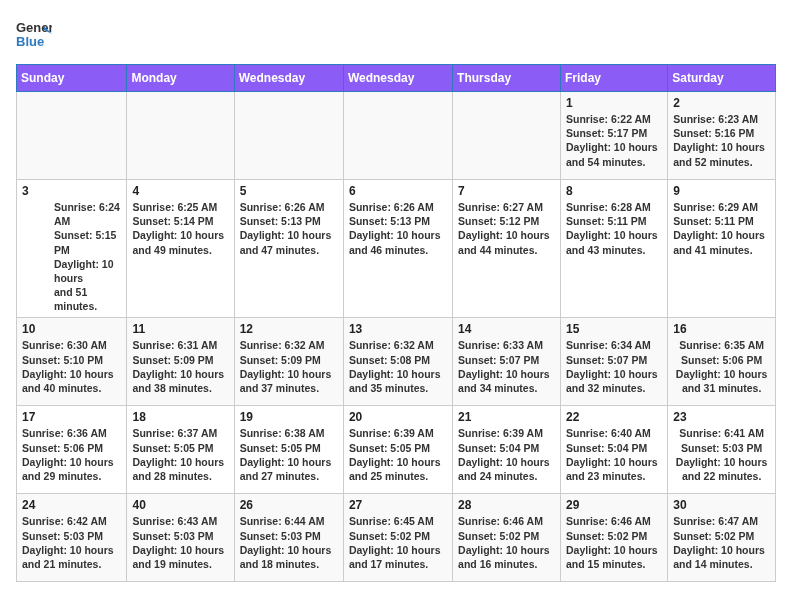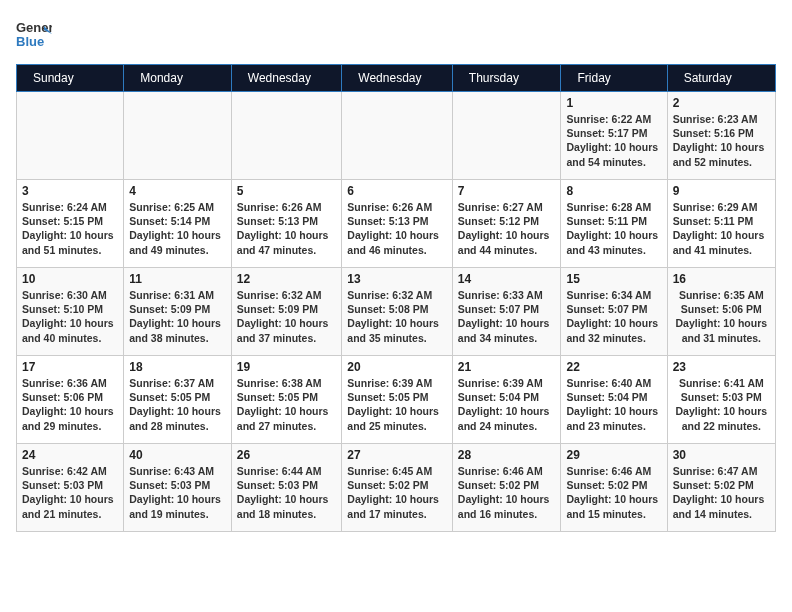--- a/index.html
+++ b/index.html
@@ -37,26 +37,26 @@
       font-size: 16px;
       color: #555;
       font-weight: bold;
     }
     table {
       width: 100%;
       border-collapse: collapse;
       font-size: 11px;
     }
     thead tr th {
-      background-color: #0f172a;
+      background-color: #8b5cf6;
       color: #fff;
-      padding: 6px 16px;
+      padding: 6px 4px;
       text-align: left;
       font-size: 12px;
-      font-weight: normal;
+      font-weight: bold;
       border: 1px solid #2e7abf;
     }
     tbody tr td {
       border: 1px solid #ccc;
       vertical-align: top;
       padding: 4px 5px;
       width: 113px;
       min-height: 80px;
       height: 88px;
       background: #fff;
@@ -130,21 +130,21 @@
           <div class="day-num">2</div>
           <div class="day-info" style="white-space: pre-line;">Sunrise: 6:23 AM
 Sunset: 5:16 PM
 Daylight: 10 hours
 and 52 minutes.</div>
         </td>
       </tr>
       <tr>
         <td>
           <div class="day-num">3</div>
-          <div class="day-info" style="white-space: pre-line;">Sunrise: 6:24 AM
+          <div class="day-info" style="white-space: pre-line; margin-left: 32px;">Sunrise: 6:24 AM
 Sunset: 5:15 PM
 Daylight: 10 hours
 and 51 minutes.</div>
         </td>
         <td>
           <div class="day-num">4</div>
           <div class="day-info" style="white-space: pre-line;">Sunrise: 6:25 AM
 Sunset: 5:14 PM
 Daylight: 10 hours
 and 49 minutes.</div>

